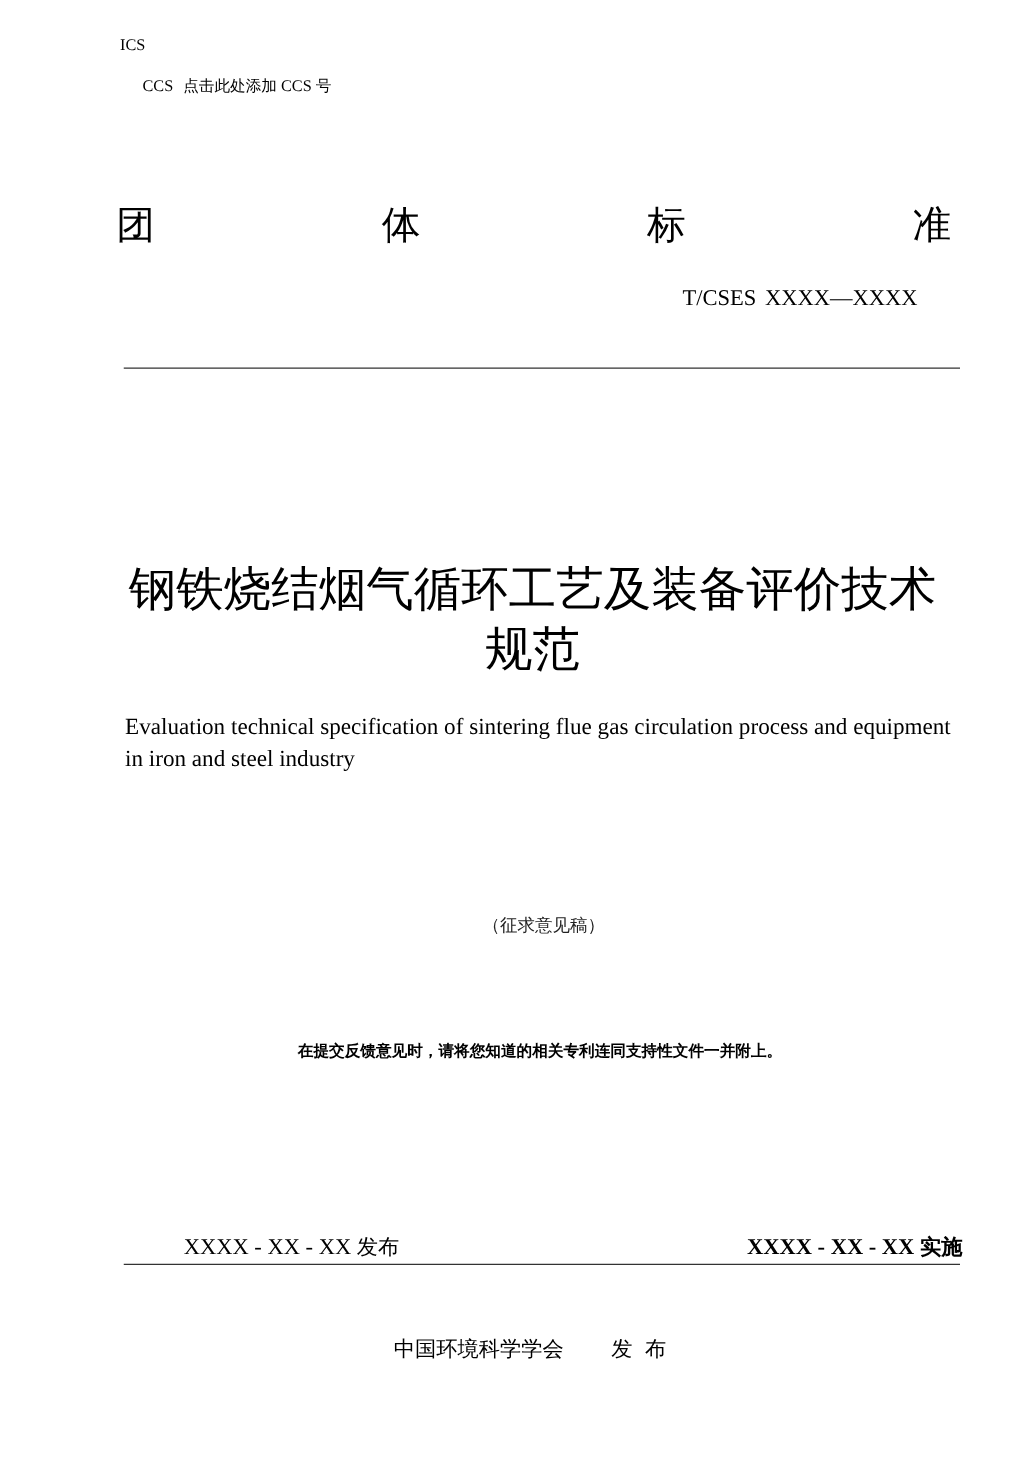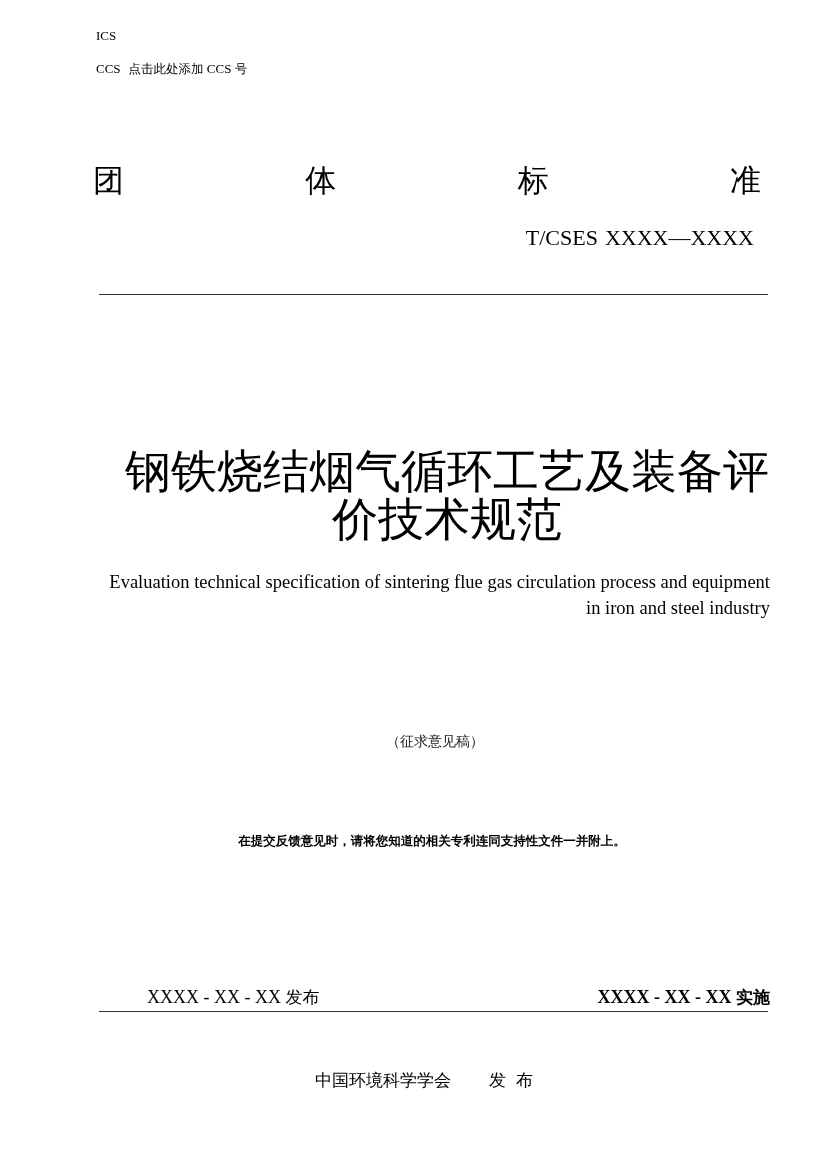--- a/index.html
+++ b/index.html
@@ -15,63 +15,63 @@
       color: #000000;
       font-family: "Liberation Serif", "DejaVu Serif", serif;
     }
     .abs { position: absolute; white-space: nowrap; }
 
     .ics {
       left: 96px; top: 28px;
       font-size: 13px; line-height: 16px;
     }
     .ccs {
-      left: 96px; top: 61px;
+      left: 114px; top: 61px;
       font-size: 13px; line-height: 16px;
     }
     .ccs .cjk { font-family: "DejaVu Sans", sans-serif; font-size: 12.5px; }
     .ccs .gap { display: inline-block; width: 8px; }
 
     .std-type {
       left: 93px; top: 160px;
       width: 668px;
       display: flex;
       justify-content: space-between;
       font-family: "DejaVu Sans", sans-serif;
       font-size: 31px;
       line-height: 40px;
     }
 
     .std-code {
-      right: 72px; top: 227px;
-      font-size: 22px; line-height: 22px;
+      right: 92px; top: 227px;
+      font-size: 18px; line-height: 22px;
     }
     .std-code .gap { display: inline-block; width: 7px; }
 
     .rule-top {
       left: 99px; top: 294px;
       width: 669px; height: 0;
       border-top: 1.5px solid #333333;
     }
 
     .title-cn {
-      left: 112px; top: 448px;
+      left: 91px; top: 448px;
       width: 670px;
       text-align: center;
-      font-family: Liberation Serif, serif;
-      font-size: 46px;
+      font-family: Liberation Sans, sans-serif;
+      font-size: 38px;
       line-height: 48px;
       white-space: normal;
       letter-spacing: 0px;
     }
 
     .title-en {
       left: 100px; top: 569px;
       width: 670px;
-      text-align: right;
+      text-align: left;
       font-size: 18.5px;
       line-height: 26px;
       white-space: normal;
     }
 
     .draft {
       left: 0; top: 731px;
       width: 870px;
       text-align: center;
       font-family: "DejaVu Serif", serif;

